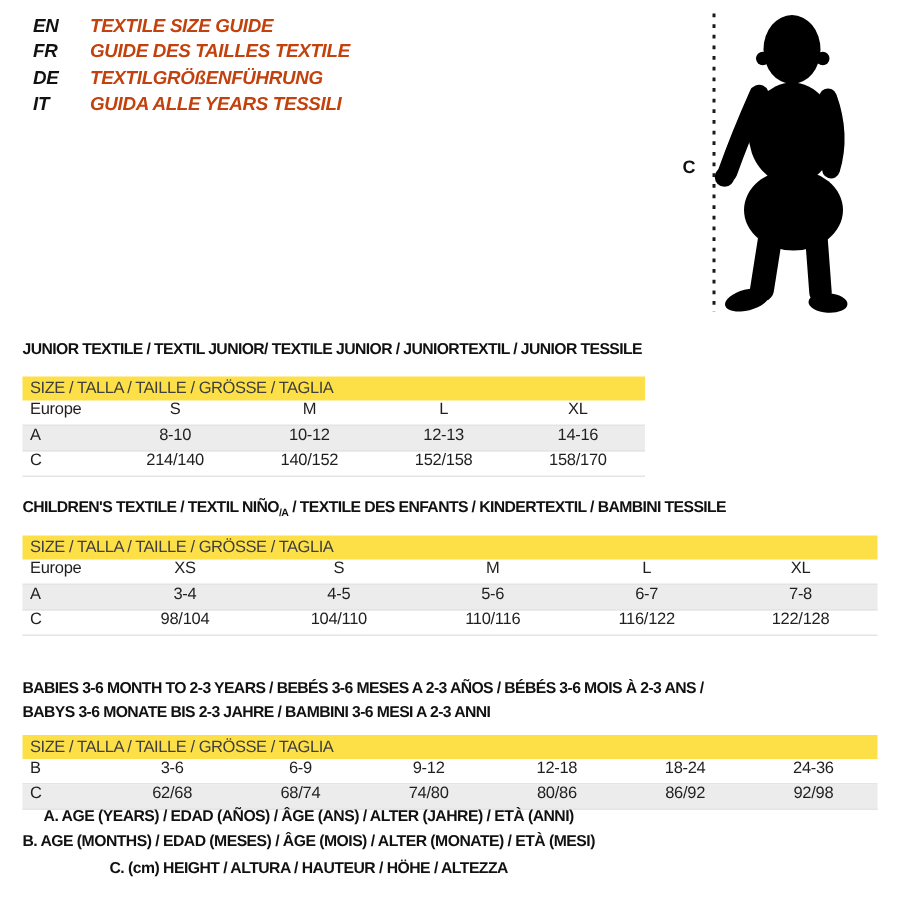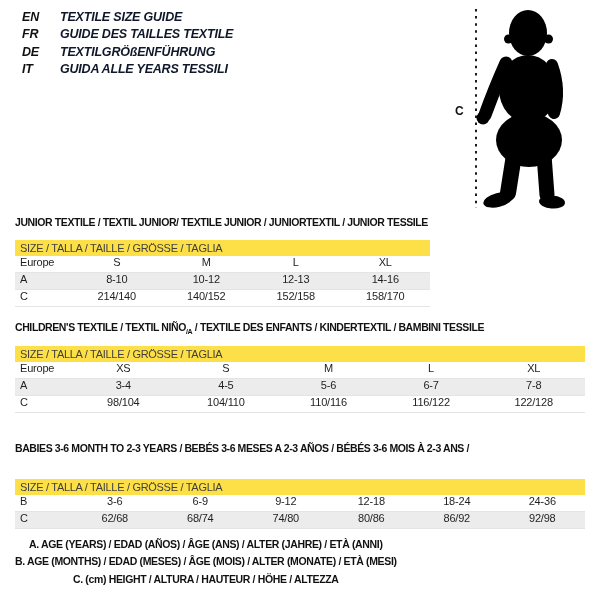--- a/index.html
+++ b/index.html
@@ -4,27 +4,27 @@
 <style>
   html,body{margin:0;padding:0;}
   body{
     width:600px;height:600px;background:#ffffff;position:relative;overflow:hidden;
     font-family:"Liberation Sans","DejaVu Sans",sans-serif;color:#1f1f1f;
   }
   
   .lang-block{position:absolute;left:22px;top:8px;}
   .lang-row{display:flex;height:17.5px;align-items:center;font-style:italic;}
   .lang-code{width:38px;font-weight:bold;font-size:12.5px;letter-spacing:-0.2px;color:#111;}
-  .lang-title{font-weight:bold;font-size:12.5px;letter-spacing:-0.2px;color:#0f172a;white-space:nowrap;}
+  .lang-title{font-weight:bold;font-size:12.5px;letter-spacing:-0.2px;color:#c2410c;white-space:nowrap;}
   
   .figure{position:absolute;left:452px;top:5px;width:125px;height:210px;}
   .height-label{position:absolute;left:3px;top:99px;font-weight:bold;font-size:12px;color:#111;}
   .figure svg{position:absolute;left:18px;top:0;}
   
-  .section{position:absolute;left:15px;width:585px;}
+  .section{position:absolute;left:15px;width:585px;margin-top:11px;}
   .s1{top:214px;}  .s1 .tbl{top:26px;width:415px;}
   .s2{top:319px;}  .s2 .tbl{top:27px;width:570px;}
   .s3{top:440px;}  .s3 .tbl{top:39px;width:570px;}
   .sec-title{font-weight:bold;font-size:10.5px;letter-spacing:-0.4px;color:#111;line-height:16px;white-space:nowrap;}
   .sec-title sub{font-size:7px;letter-spacing:-0.3px;}
   .tbl{position:absolute;left:0;}
   .tbl-head{height:16px;line-height:16px;background:#fde047;color:#3f3f3f;
     font-size:11px;letter-spacing:-0.3px;padding-left:5px;box-sizing:border-box;white-space:nowrap;overflow:hidden;}
   .tbl-row{display:flex;height:17px;align-items:flex-start;font-size:11px;letter-spacing:-0.2px;
     color:#1f1f1f;border-bottom:1px solid #e4e4e4;box-sizing:border-box;}
@@ -141,20 +141,21 @@
           <span class="cell-val">116/122</span>
           <span class="cell-val">122/128</span>
         </div>
       </div>
   </div>
 </div>
 
 <div class="section s3">
   <div class="sec-title">
       <div class="title-line"><span>BABIES 3-6 MONTH TO 2-3 YEARS / BEBÉS 3-6 MESES A 2-3 AÑOS / BÉBÉS 3-6 MOIS À 2-3 ANS /</span></div>
+      <div class="title-line"><span>BABYS 3-6 MONATE BIS 2-3 JAHRE / BAMBINI 3-6 MESI A 2-3 ANNI</span></div>
     </div>
   <div class="tbl">
     <div class="tbl-head"><span>SIZE / TALLA / TAILLE / GRÖSSE / TAGLIA</span></div>
     <div class="tbl-body">
         <div class="tbl-row">
           <span class="cell-label">B</span>
           <span class="cell-val">3-6</span>
           <span class="cell-val">6-9</span>
           <span class="cell-val">9-12</span>
           <span class="cell-val">12-18</span>

